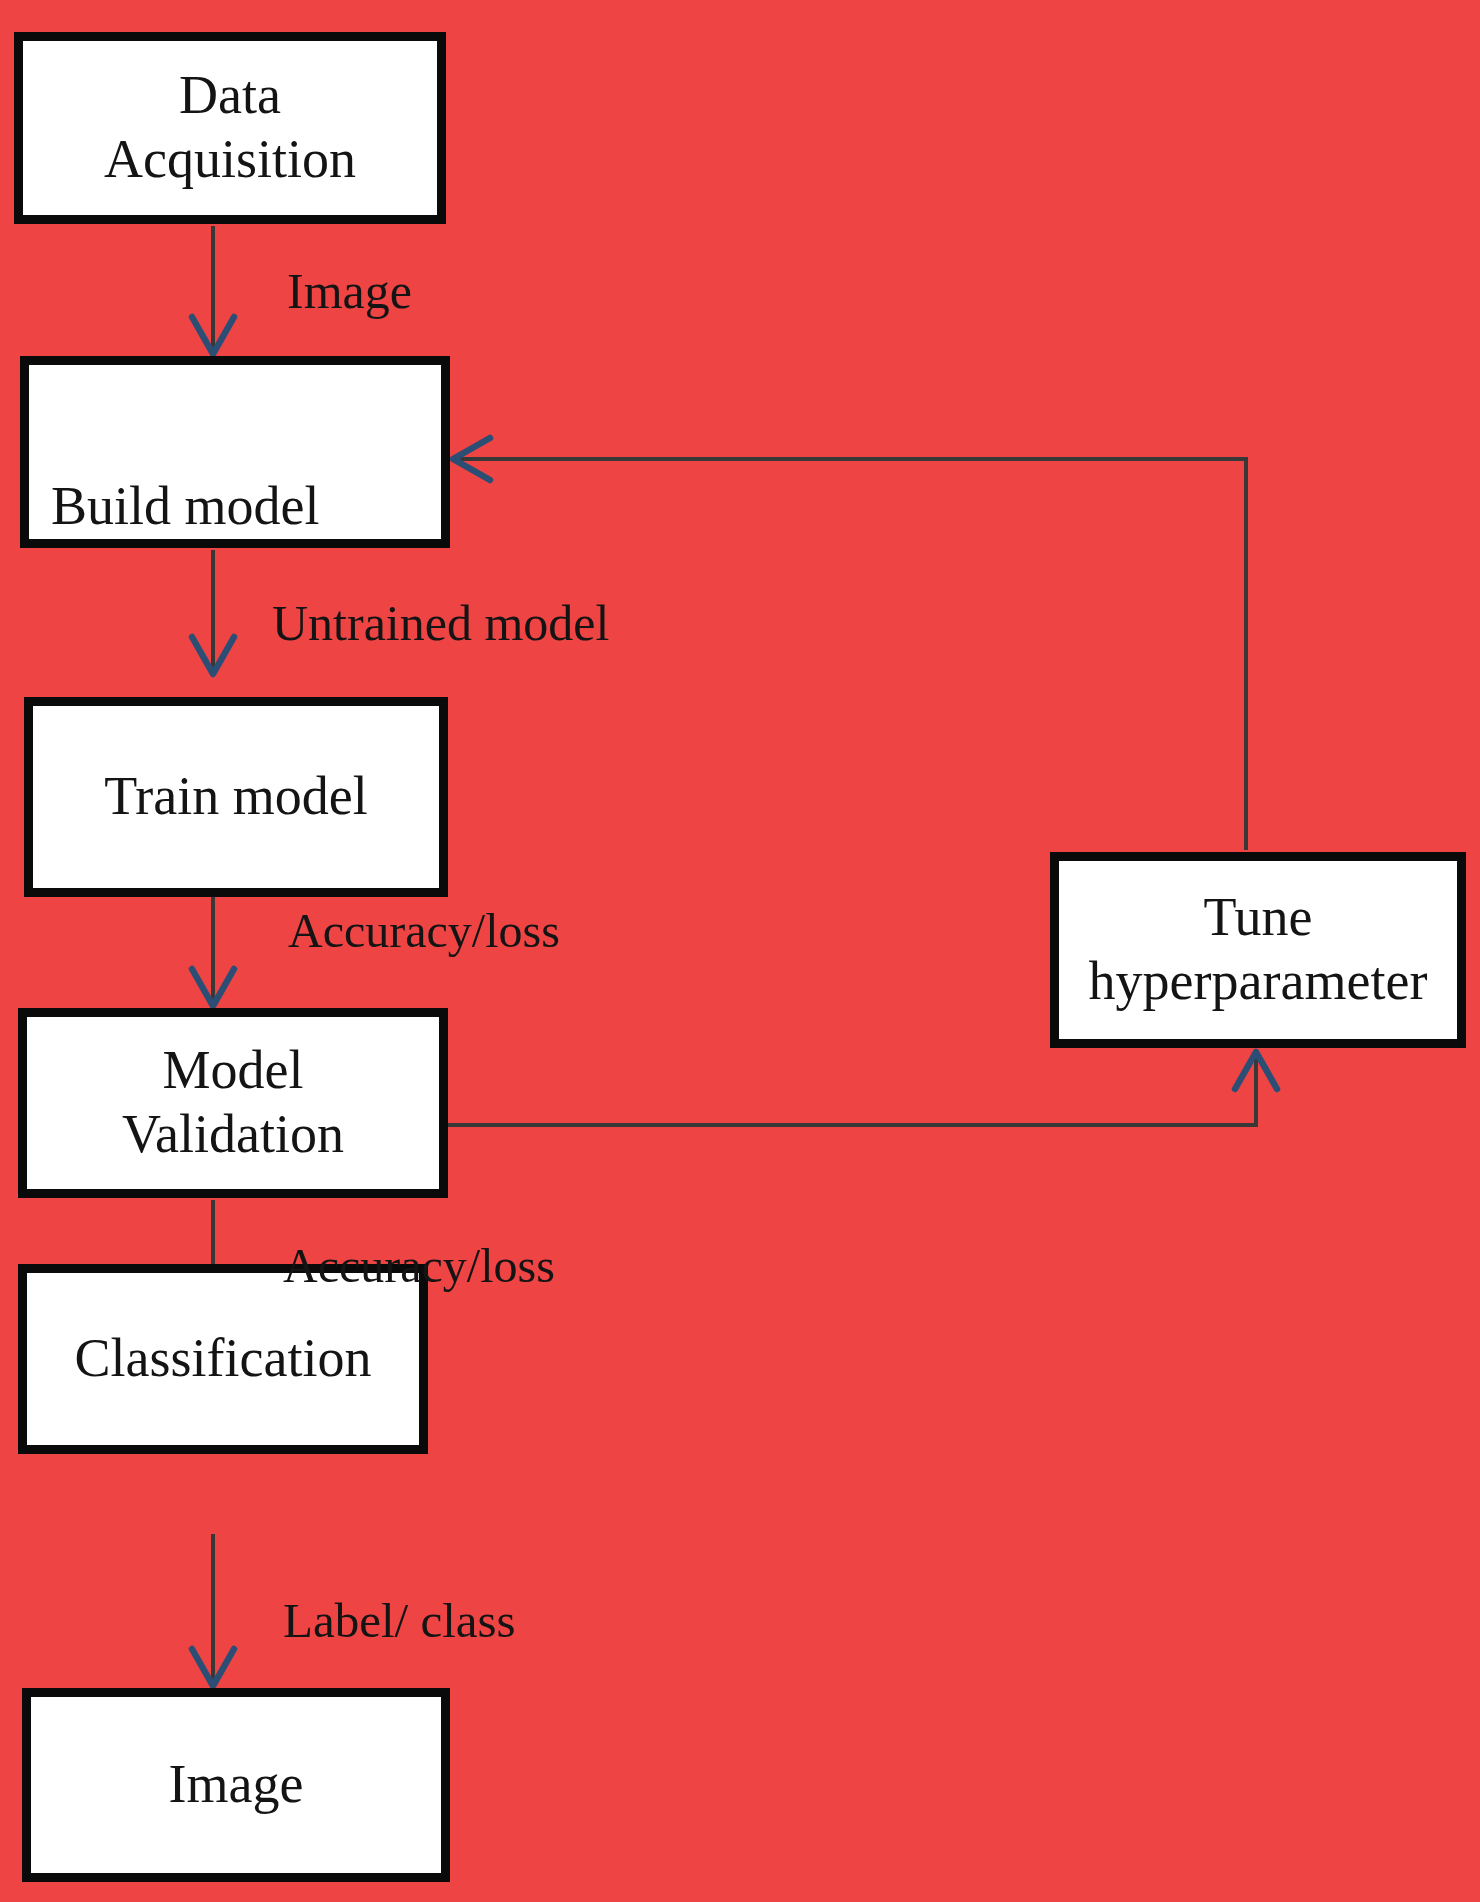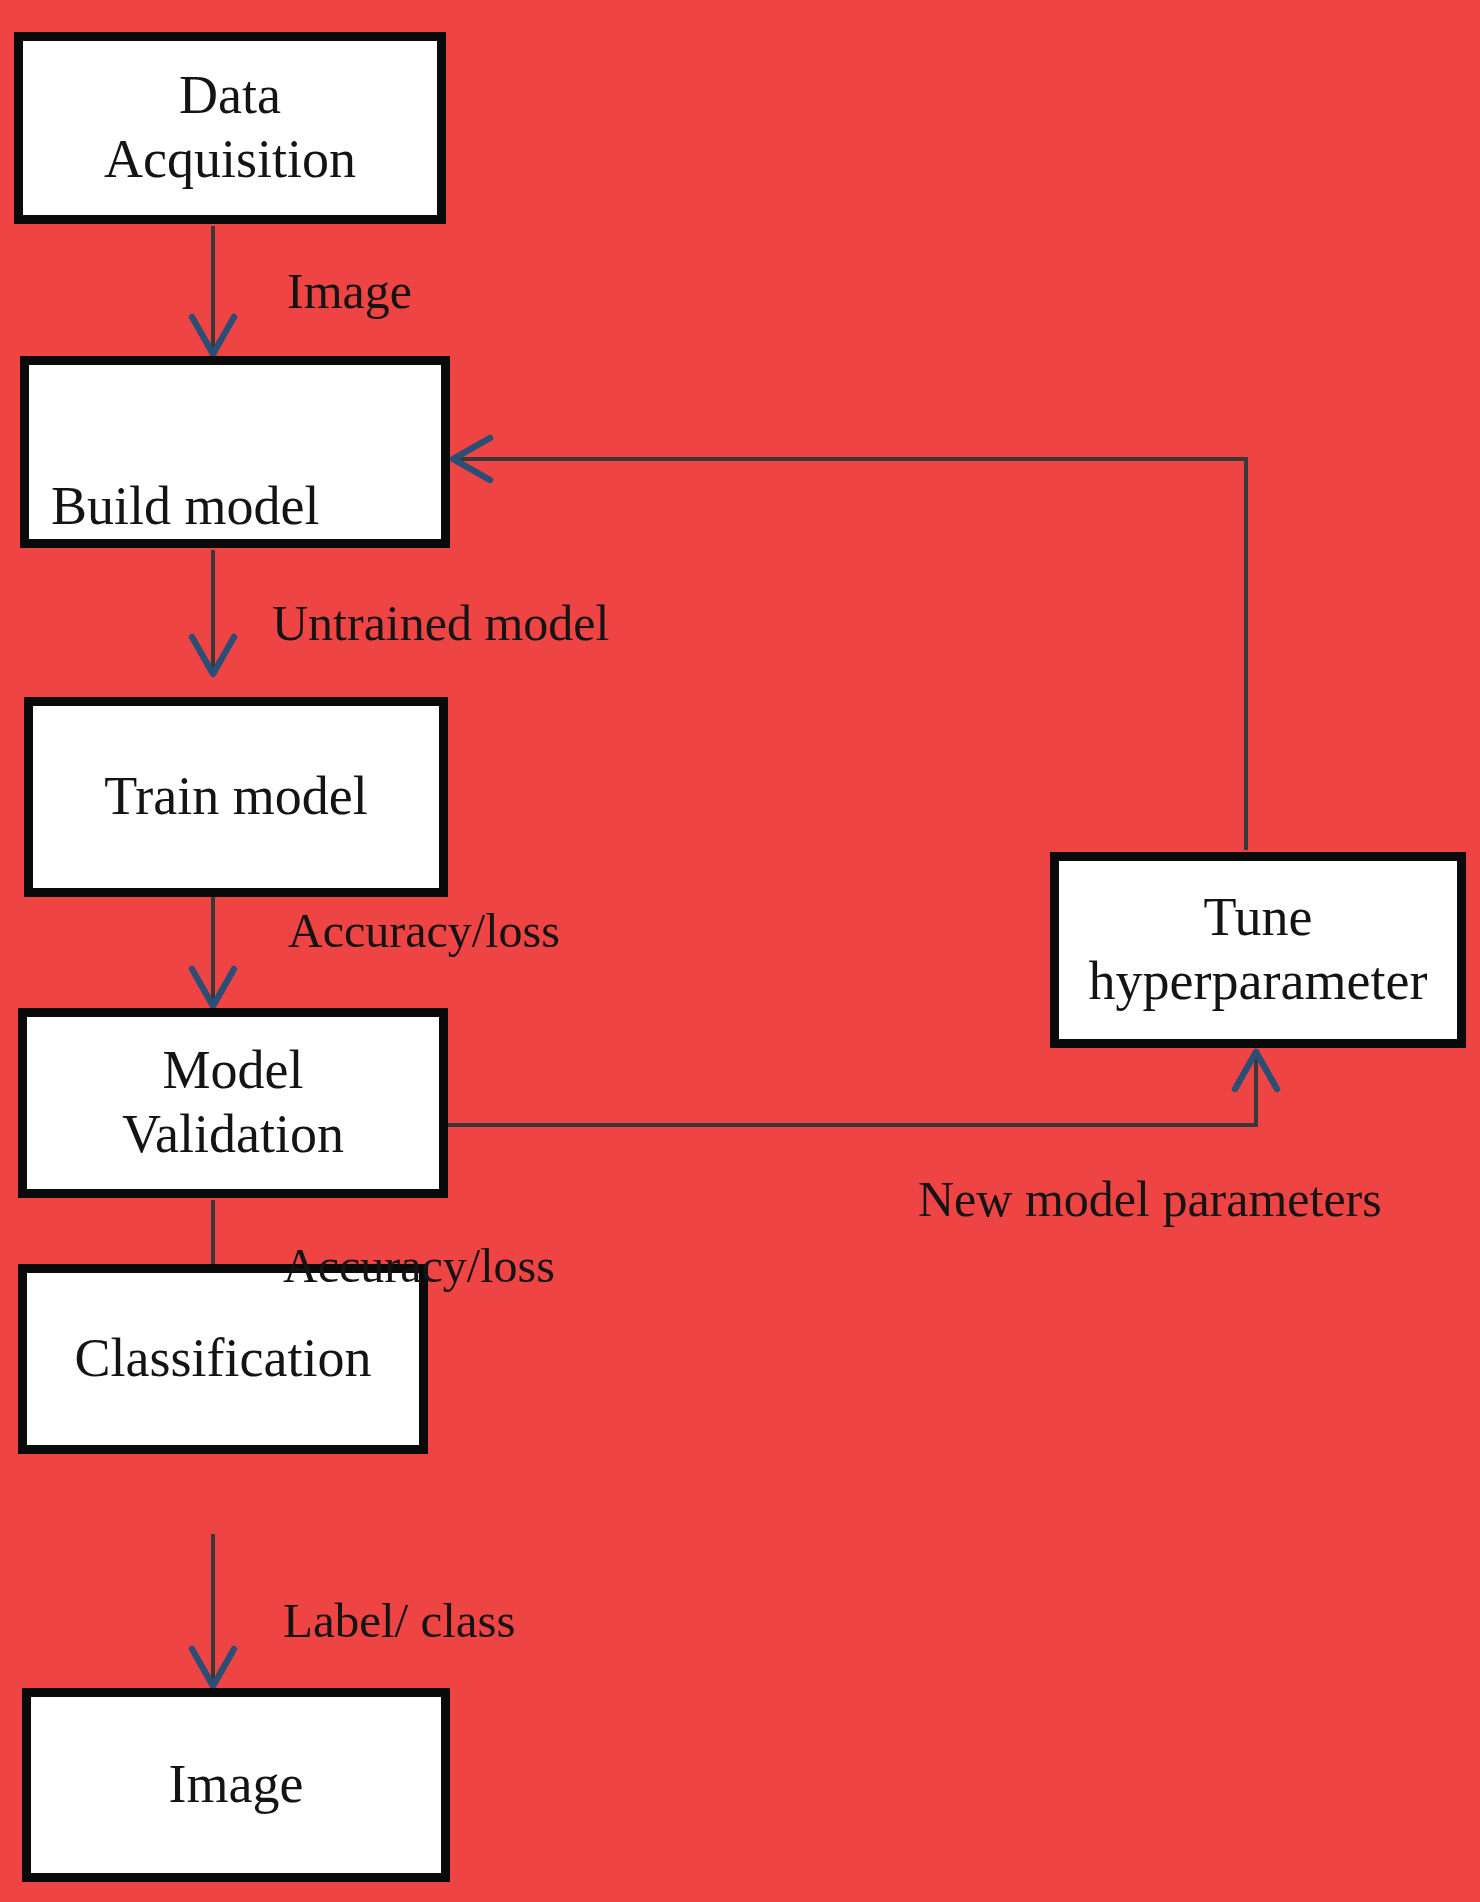--- a/index.html
+++ b/index.html
@@ -131,15 +131,14 @@
   <div class="node" id="node-tune-hyperparameter">
     <span class="node-label">Tune
 hyperparameter</span>
   </div>
 
   <div class="edge-label" id="edge-label-image">Image</div>
   <div class="edge-label" id="edge-label-untrained">Untrained model</div>
   <div class="edge-label" id="edge-label-acc1">Accuracy/loss</div>
   <div class="edge-label" id="edge-label-acc2">Accuracy/loss</div>
   <div class="edge-label" id="edge-label-labelclass">Label/ class</div>
-  <div class="edge-label" id="edge-label-newparams">New model parameters</div>
 
 </div>
 
 </body></html>

